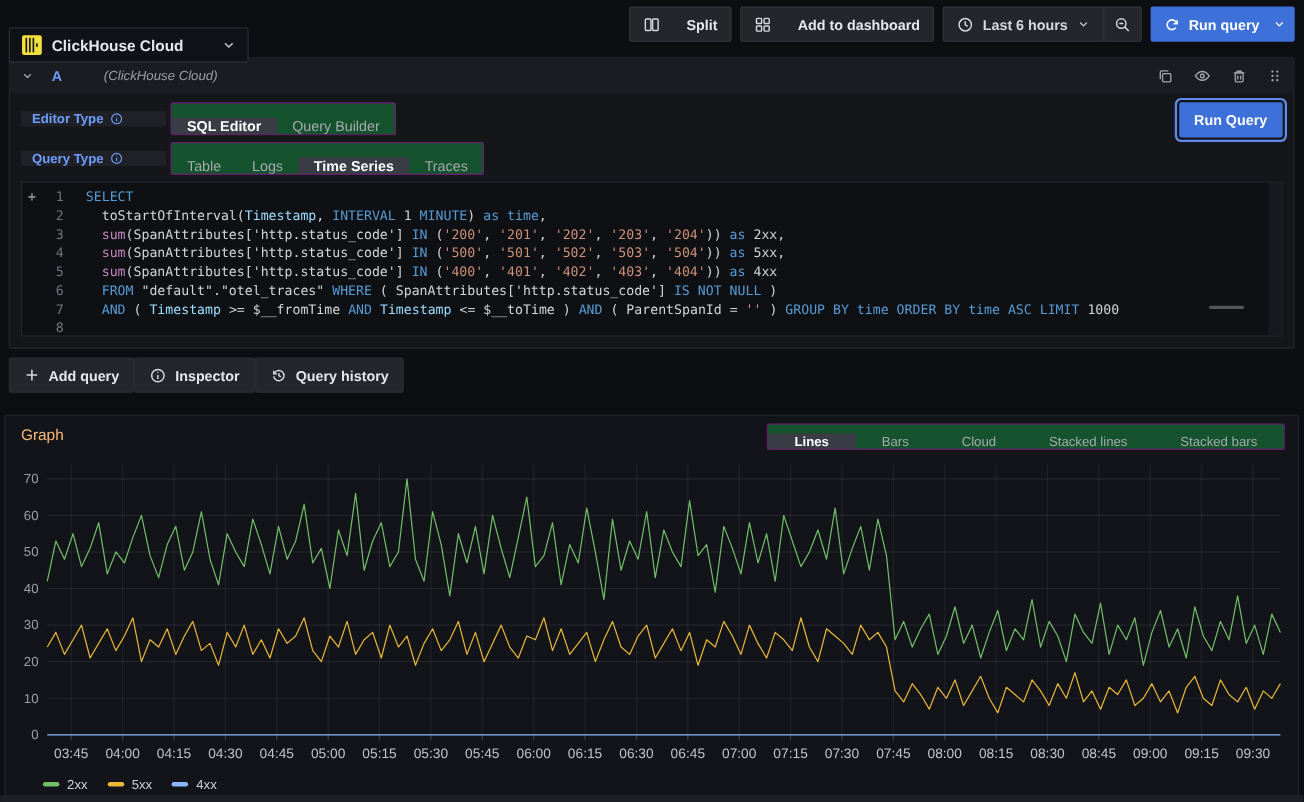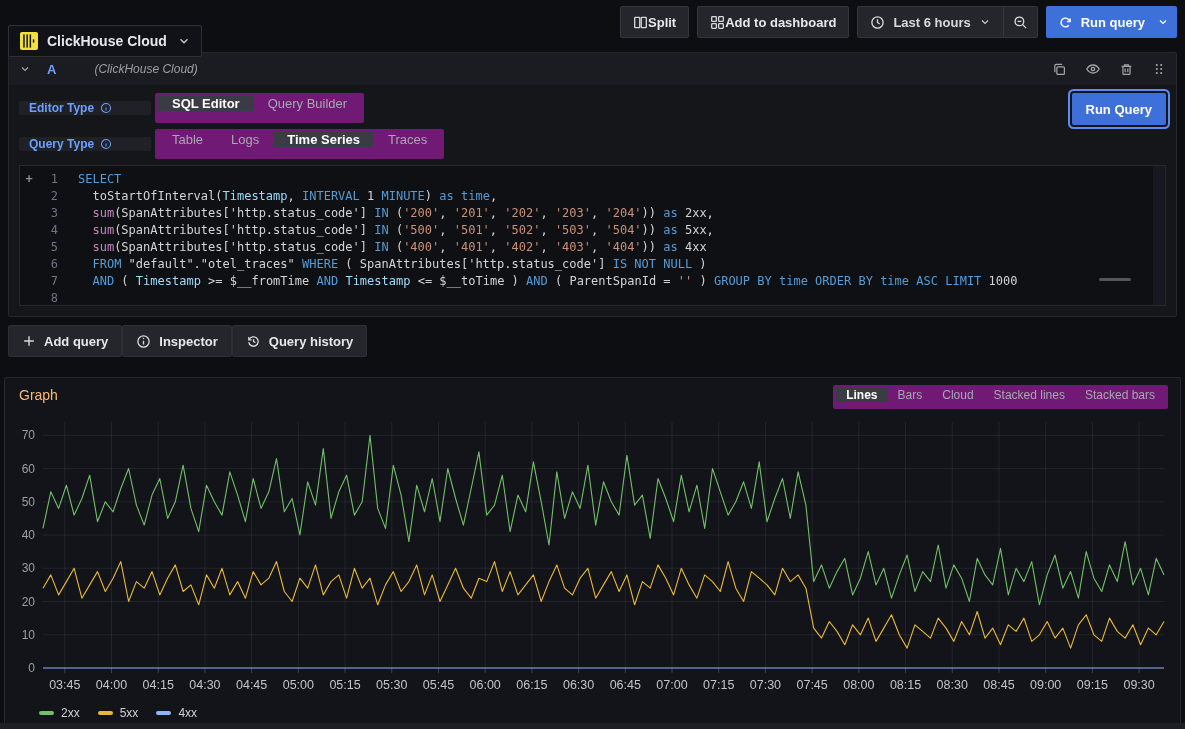--- a/index.html
+++ b/index.html
@@ -10,27 +10,27 @@
     color:#d8d9dd;
     position:relative;
     overflow:hidden;
   }
   svg { display:block; }
   .icon { flex:0 0 auto; display:inline-flex; align-items:center; justify-content:center; }
 
   
   .topbar { height:44px; display:flex; align-items:center; justify-content:space-between; padding:0 8px; }
   .ds-picker {
-    display:flex; align-items:center; gap:8px; height:32px; width:194px;
+    display:flex; align-items:center; gap:8px; height:32px; width:218px;
     border:1px solid #2e3138; border-radius:2px; padding:0 10px; cursor:pointer; background:#111217;margin-top:38px;
   }
   .ds-picker .name { font-size:14px; font-weight:700; color:#e6e7eb; flex:1; }
   .topbar-right { display:flex; align-items:center; gap:8px; }
   .tb-btn {
-    display:flex; align-items:center; gap:0; height:32px; padding:0 12px;
+    display:flex; align-items:center; gap:24px; height:32px; padding:0 12px;
     background:#24262c; border:1px solid #34373e; border-radius:2px;
     font-size:13px; font-weight:700; color:#e6e7eb; cursor:pointer;
   }
   .tb-group { display:flex; align-items:stretch; height:32px; border:1px solid #34373e; border-radius:2px; background:#24262c; }
   .tb-group .seg1 { display:flex; align-items:center; gap:8px; padding:0 12px; font-size:13px; font-weight:700; cursor:pointer; }
   .tb-group .seg2 { display:flex; align-items:center; padding:0 9px; border-left:1px solid #34373e; cursor:pointer; }
   .tb-btn.primary, .run-split { background:#3d71d9; border-color:#3d71d9; color:#fff; }
   .run-split { display:flex; align-items:center; height:32px; border-radius:2px; cursor:pointer; }
   .run-split .lbl { display:flex; align-items:center; gap:8px; padding:0 8px 0 12px; font-size:13px; font-weight:700; }
   .run-split .caret { padding:0 8px 0 4px; display:flex; align-items:center; }
@@ -43,21 +43,21 @@
   .qp-header .spacer { flex:1; }
   .qp-header .hicons { display:flex; align-items:center; gap:18px; color:#a2a4ab; }
   .qp-header .hicons .icon { cursor:pointer; }
   .qp-body { padding:8px 10px 10px 10px; position:relative; }
   .form-row { display:flex; align-items:center; margin-bottom:6px; }
   .inline-label {
     display:flex; align-items:center; gap:6px; height:14px; padding:0 10px; width:132px;
     background:#1f2127; border-radius:2px; margin-right:4px;
     color:#6e9fff; font-size:12px; font-weight:700;
   }
-  .seg { display:flex; align-items:flex-start; height:30px; border:3px solid #701a75; border-radius:2px; overflow:hidden; background:#701a75; }
+  .seg { display:flex; align-items:flex-end; height:30px; border:1px solid #701a75; border-radius:2px; overflow:hidden; background:#14532d; }
   .seg-opt { display:flex; align-items:center; padding:0 14px; font-size:13px; color:#a6a9ae; cursor:pointer; white-space:nowrap; }
   .seg-opt.sel { background:#393c44; color:#fff; font-weight:700; }
   .runquery-btn {
     position:absolute; top:8px; right:10px; height:32px; padding:0 14px;
     background:#3d71d9; color:#fff; border:none; border-radius:2px;
     font-size:13px; font-weight:700; cursor:pointer; font-family:"Liberation Sans",sans-serif;
     box-shadow:0 0 0 2px #141619, 0 0 0 4px #5d8bef;
   }
 
   
@@ -86,21 +86,21 @@
     display:flex; align-items:center; gap:8px; height:32px; padding:0 13px;
     background:#24262c; border:1px solid #2c2f35; border-radius:2px;
     color:#e6e7eb; font-size:13px; font-weight:700; cursor:pointer;
   }
 
   
   .graph-panel { margin:20px 4px 0 4px; background:#121419; border:1px solid #26282e; border-radius:2px; padding-bottom:4px; }
   .gp-header { position:relative; height:34px; display:flex; align-items:center; padding:0 14px; }
   .gp-title { font-size:14px; font-weight:400; color:#fdba74; }
   .gp-toggle { position:absolute; right:12px; top:7px; height:24px; }
-  .gp-toggle .seg-opt { padding:0 10px; font-size:12px; }
+  .gp-toggle .seg-opt { padding:0 24px; font-size:12px; }
   .chart-wrap { padding:2px 12px 0 4px; }
   .legend { display:flex; align-items:center; gap:18px; padding:4px 0 6px 34px; }
   .legend-item { display:flex; align-items:center; gap:7px; cursor:pointer; }
   .legend-swatch { width:15px; height:4px; border-radius:2px; }
   .legend-label { font-size:12px; color:#d0d1d6; }
 
   .bottom-strip { position:absolute; left:0; bottom:0; width:100%; height:6px; background:#1d1f24; }
 </style>
 </head>
 <body>

